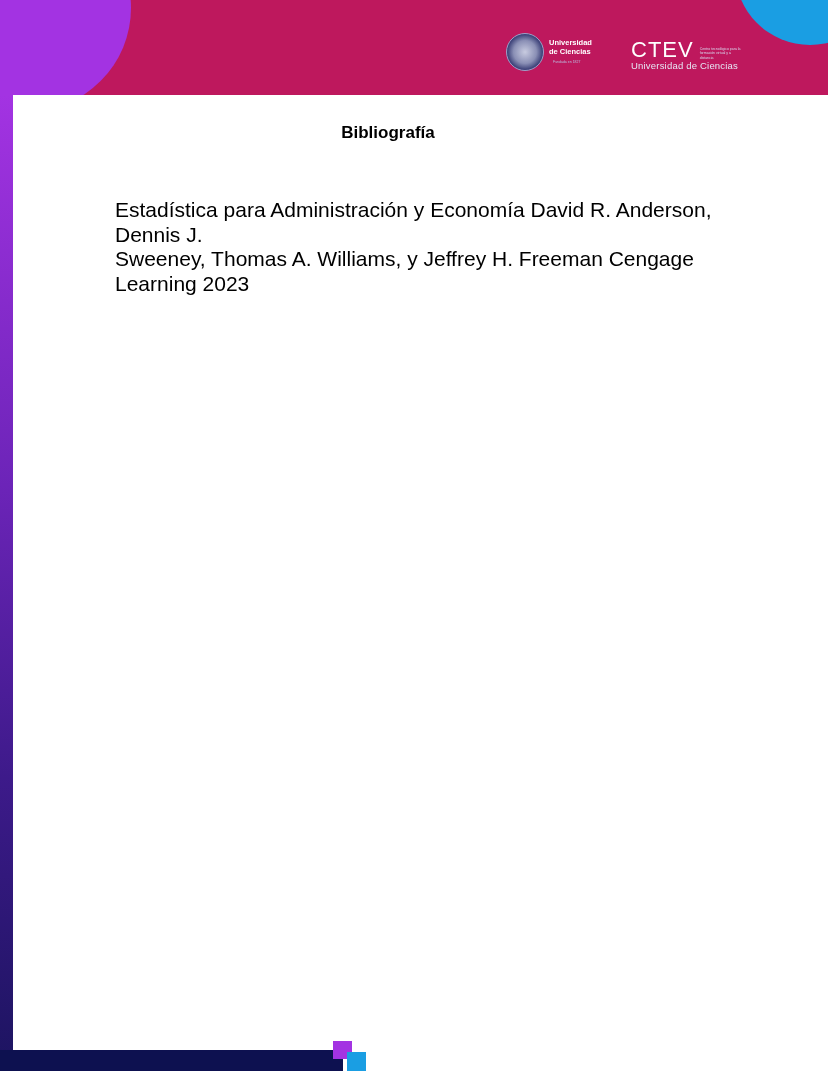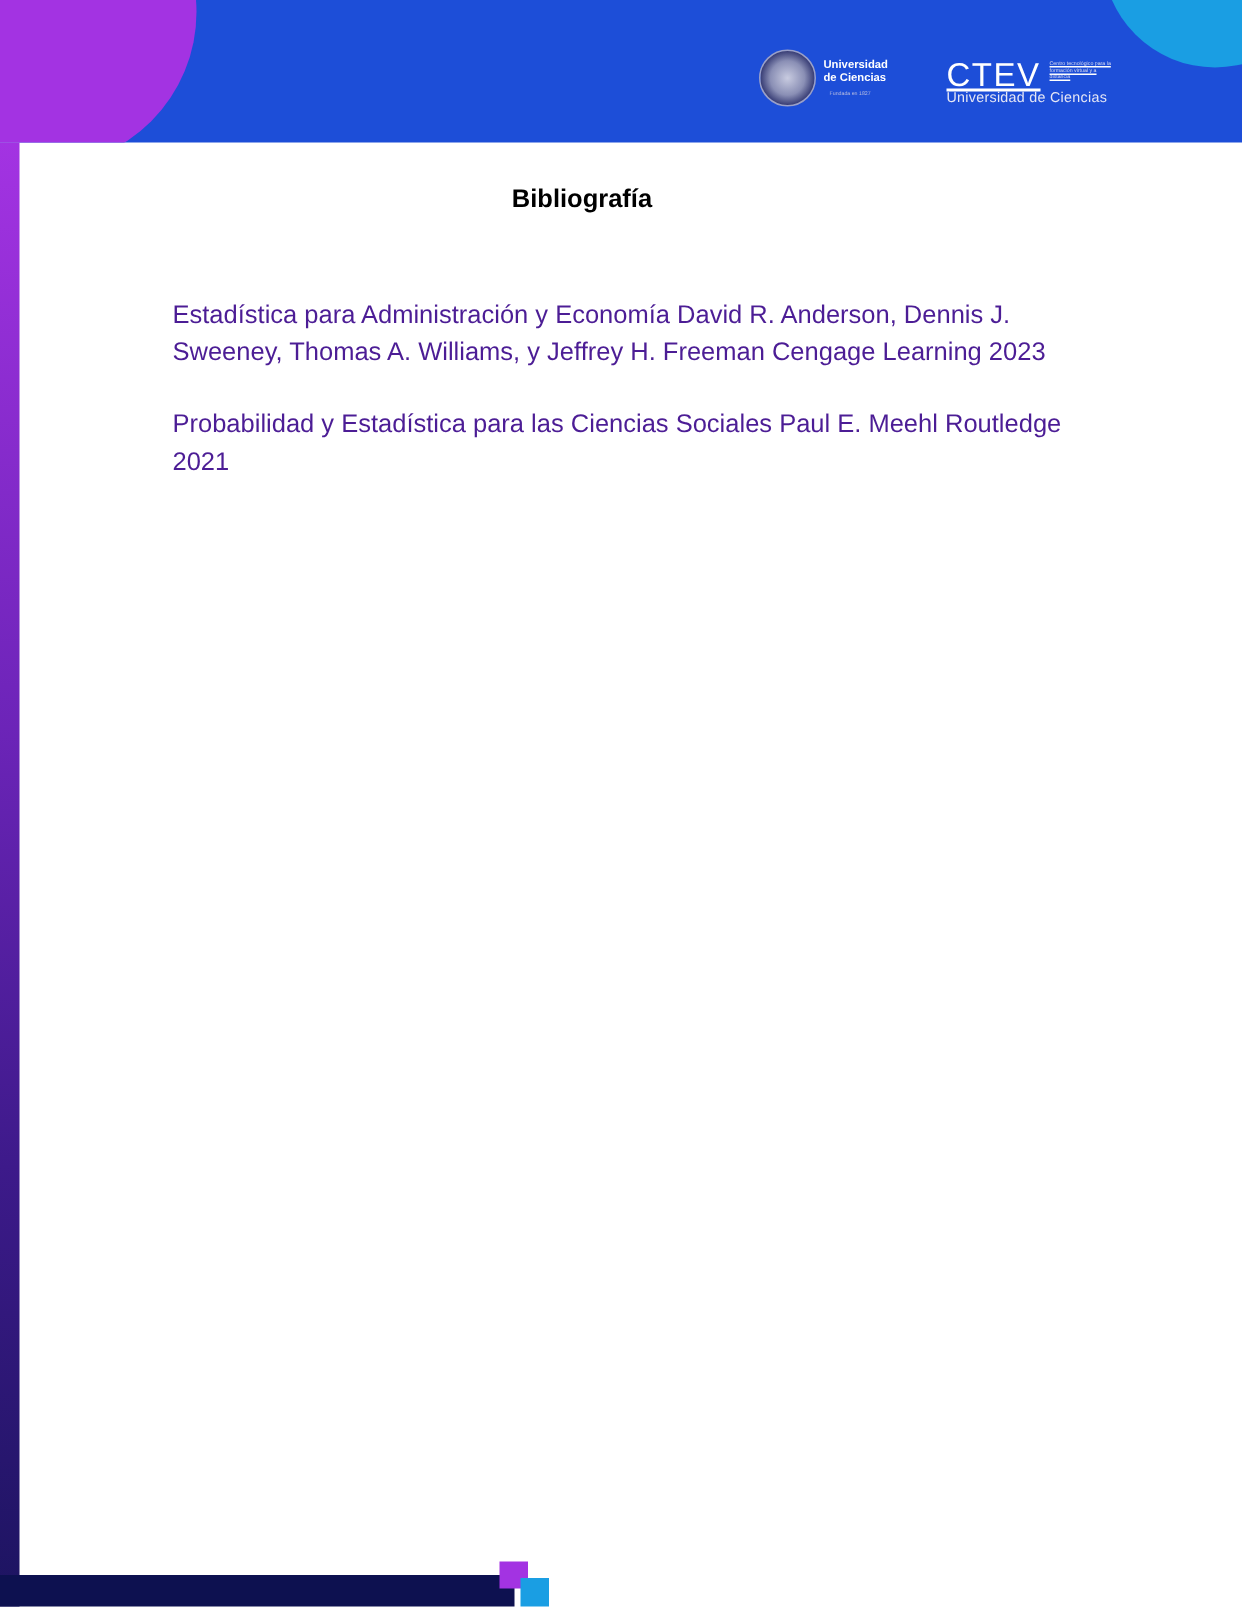--- a/index.html
+++ b/index.html
@@ -3,21 +3,21 @@
   <meta charset="utf-8">
   <style>
     html, body { margin: 0; padding: 0; }
     body {
       width: 828px; height: 1071px; position: relative; overflow: hidden;
       background: #ffffff;
       font-family: "Liberation Sans", sans-serif;
     }
     .header {
       position: absolute; left: 0; top: 0; width: 828px; height: 95px;
-      background: #1d4ed8; overflow: hidden;
+      background: #be185d; overflow: hidden;
     }
     .purple-circle {
       position: absolute; left: -75px; top: -95px; width: 206px; height: 206px;
       border-radius: 50%; background: #a333e2;
     }
     .blue-circle {
       position: absolute; left: 735px; top: -105px; width: 150px; height: 150px;
       border-radius: 50%; background: #1a9ee3;
     }
     .left-bar {
@@ -43,31 +43,31 @@
       width: 36px; height: 36px; border-radius: 50%;
       background: radial-gradient(circle, #c8cbe0 0%, #8a8fb5 45%, #2a2f6a 75%);
       border: 1px solid #9aa0c8;
     }
     .udc-text { color: #ffffff; line-height: 9px; }
     .udc-name { font-size: 7.5px; font-weight: bold; display: block; }
     .udc-sub { font-size: 3.5px; color: #b9bde0; display: block; margin-top: 2px; margin-left: 4px; }
     .ctev-logo {
       position: absolute; left: 631px; top: 40px; color: #ffffff;
     }
-    .ctev-row { display: flex; align-items: flex-start; gap: 6px; text-decoration: underline; }
+    .ctev-row { display: flex; align-items: flex-end; gap: 6px; }
     .ctev-word { font-size: 22px; letter-spacing: 1px; line-height: 20px; font-weight: normal; }
     .ctev-tag { font-size: 3.5px; line-height: 4.5px; color: #d8daf0; width: 42px; }
     .ctev-uni { font-size: 9.5px; line-height: 11px; color: #e6e7f5; letter-spacing: 0.2px; }
     .page-title {
       position: absolute; left: 0; width: 776px; top: 123px; text-align: center;
       font-size: 17px; font-weight: bold; color: #000;
     }
     .refs { position: absolute; left: 115px; top: 198px; width: 600px; }
     .ref {
-      font-size: 17px; line-height: 24.5px; color: #4c1d95; margin: 0 0 24px 0;
+      font-size: 21px; line-height: 24.5px; color: #000000; margin: 0 0 24px 0;
       white-space: pre-line;
     }
   </style>
 </head>
 <body>
 
 <div class="header">
   <div class="purple-circle"></div>
   <div class="blue-circle"></div>
 
@@ -92,15 +92,13 @@
 <div class="left-bar"></div>
 <div class="bottom-bar"></div>
 <div class="sq-purple"></div>
 <div class="sq-blue"></div>
 
 <div class="page-title">Bibliografía</div>
 
 <div class="refs">
   <p class="ref">Estadística para Administración y Economía David R. Anderson, Dennis J.
 Sweeney, Thomas A. Williams, y Jeffrey H. Freeman  Cengage Learning 2023</p>
-  <p class="ref">Probabilidad y Estadística para las Ciencias Sociales  Paul E. Meehl Routledge
-2021</p>
 </div>
 
 </body></html>

